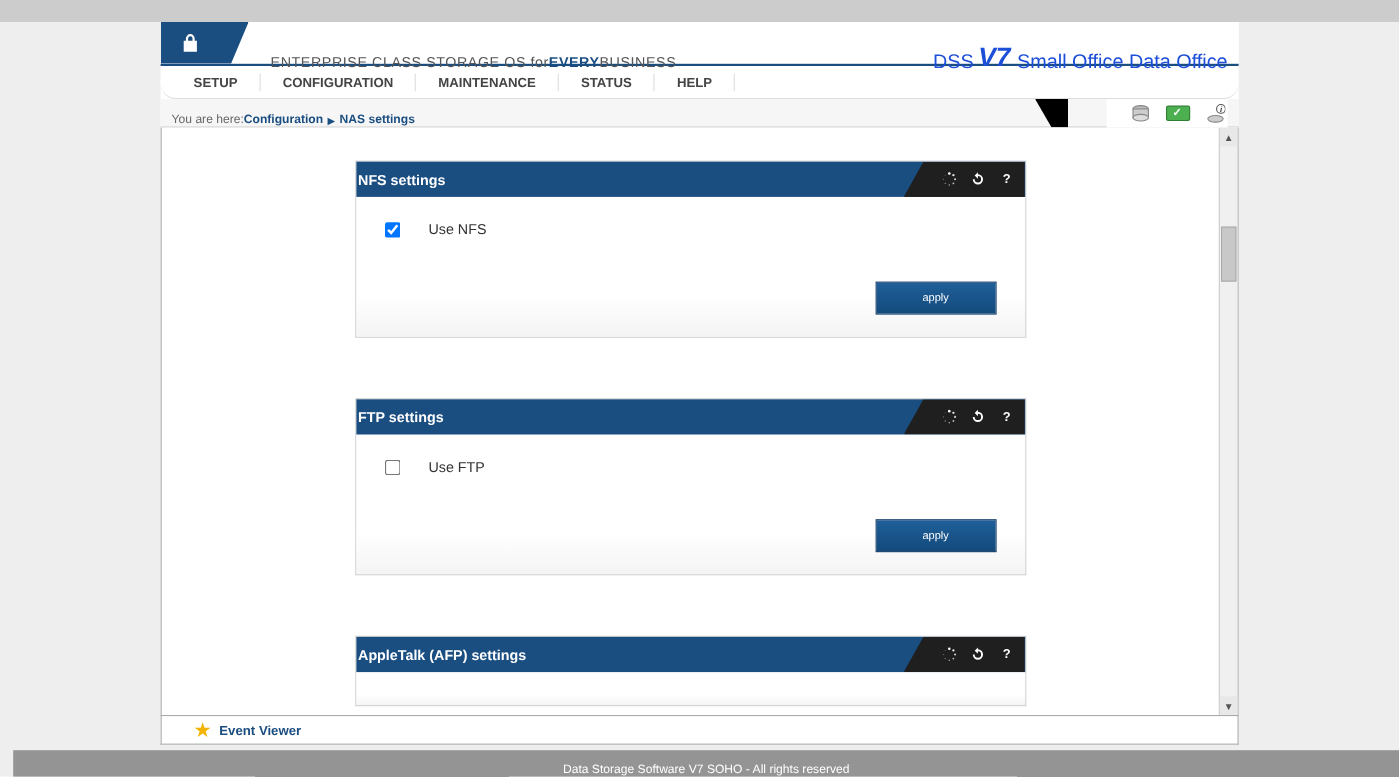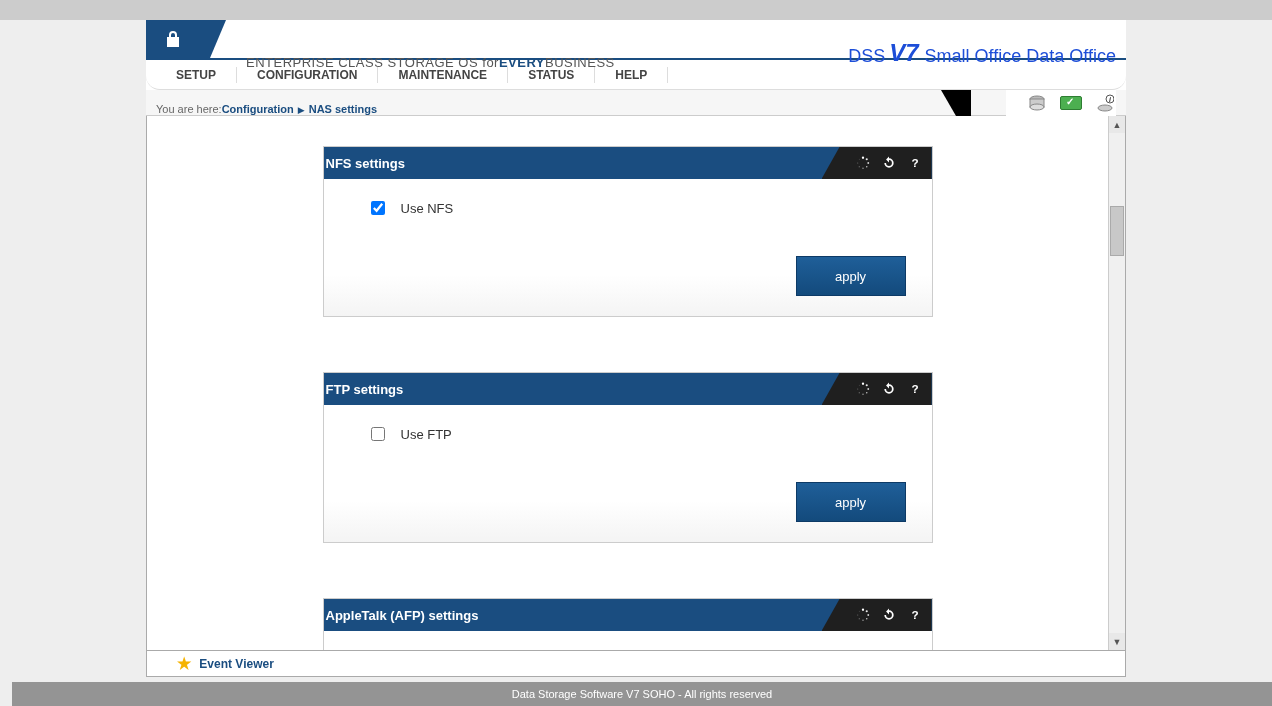--- a/index.html
+++ b/index.html
@@ -55,20 +55,21 @@
     font-family: "Times New Roman", serif;
     font-style: italic;
     font-weight: bold;
     font-size: 20px;
     color: #555;
     letter-spacing: 1px;
   }
   .tagline {
     flex: 1;
     display: flex;
+    align-items: center;
     padding-left: 20px;
     font-size: 13px;
     color: #555;
     letter-spacing: 0.5px;
     margin-top: 35px;
   }
   .tagline .strong { font-weight: bold; color: #1a4d80; }
   .product {
     display: flex;
     align-items: flex-end;
@@ -180,30 +181,30 @@
     gap: 12px;
     padding-right: 10px;
     clip-path: polygon(18px 0, 100% 0, 100% 100%, 0 100%);
   }
   .panel-head-actions svg { fill:#fff; cursor: pointer; }
   .panel-body {
     padding: 22px 26px 20px 26px;
     background: linear-gradient(#fff 70%, #f4f4f4);
     min-height: 120px;
   }
-  .chk-row { display: flex; align-items: flex-start; gap: 16px; font-size: 13px; color:#333;margin-left:21px;}
+  .chk-row { display: flex; align-items: flex-end; gap: 26px; font-size: 13px; color:#333;}
   .chk-row input { width:14px;height:14px;}
   .btn-row { text-align: right; margin-top: 40px;}
   .apply-btn {
     display: inline-block;
     width: 110px;
-    height: 40px;
+    height: 30px;
     background: linear-gradient(#1f5f99,#134a7c);
     color: #fff;
-    font-size: 13px;
+    font-size: 10px;
     border: 1px solid #0d3a66;
     cursor: pointer;
   }
   
   .vscroll {
     position: absolute;
     right: 0; top: 0;
     width: 17px;
     height: 100%;
     background: #f0f0f0;
@@ -243,21 +244,21 @@
   
   .footer {
     position: absolute;
     left: 12px; right: 0;
     bottom: 0;
     height: 24px;
     background: #949494;
     color: #fff;
     font-size: 11px;
     display: flex;
-    align-items: center;
+    align-items: flex-end;
     justify-content: center;
   }
 </style>
 </head>
 <body>
 
 <div class="topbar"></div>
 
 <div class="app">
 

